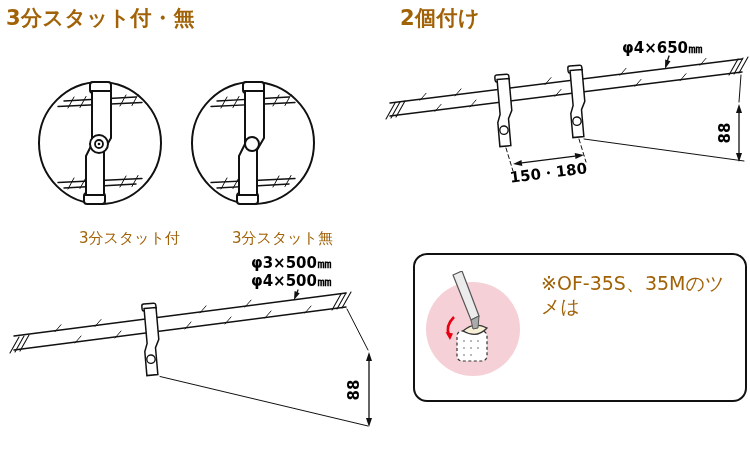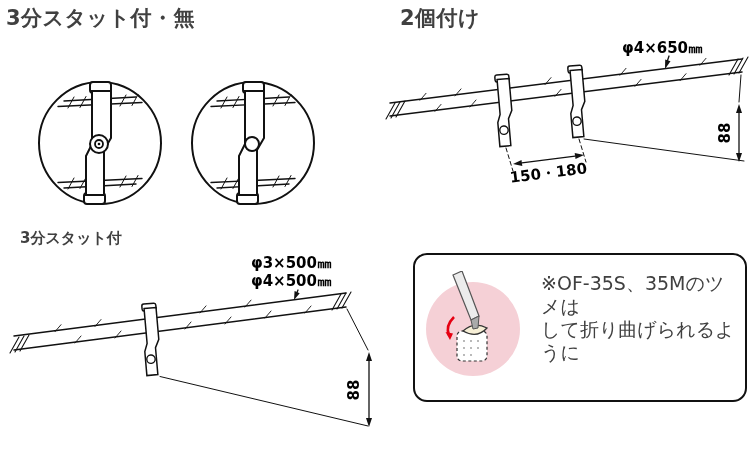--- a/index.html
+++ b/index.html
@@ -1,23 +1,23 @@
 <!DOCTYPE html>
 <html><head>
 <meta charset="utf-8">
 <style>
   html,body{margin:0;padding:0;background:#fff;}
   .stage{position:relative;width:750px;height:450px;background:#fff;overflow:hidden;
-         font-family:"DejaVu Sans","Liberation Sans",sans-serif;color:#404040;border-radius:7px;}
+         font-family:"DejaVu Sans","Liberation Sans",sans-serif;color:#a16207;border-radius:7px;}
   .layer{position:absolute;left:0;top:0;}
   .title{position:absolute;font-size:21px;font-weight:bold;letter-spacing:0.5px;}
   .t-left{left:6px;top:4px;}
   .t-right{left:400px;top:4px;}
-  .circle-label{position:absolute;top:229px;width:160px;text-align:left;
-                font-size:15px;font-weight:bold;}
+  .circle-label{position:absolute;top:229px;width:160px;text-align:right;
+                font-size:15px;font-weight:normal;}
   .cl-1{left:20px;} .cl-2{left:173px;}
   .note-box{position:absolute;left:413px;top:253px;width:334px;height:149px;
             border:2.5px solid #111;border-radius:14px;background:#fff;box-sizing:border-box;}
   .note-illu{position:absolute;left:6px;top:16px;}
   .note-text{position:absolute;left:126px;top:17px;width:200px;
              font-size:19px;line-height:23px;}
   .dim{font:bold 15px "DejaVu Sans","Liberation Sans",sans-serif;fill:#000;}
   svg line, svg path.stroke-only{stroke-linecap:round;}
 </style>
 </head>
@@ -180,20 +180,21 @@
         <line x1="584" y1="139" x2="744" y2="161" stroke="#111" stroke-width="1"></line>
         <line x1="739" y1="112" x2="739" y2="154" stroke="#111" stroke-width="1.3"></line>
         <polygon points="739,104 736,113 742,113" fill="#111"></polygon>
         <polygon points="739,162 736,153 742,153" fill="#111"></polygon>
         <text class="dim" x="730" y="133" text-anchor="middle" transform="rotate(-90 730 133)">88</text>
       </g>
     </g>
   </svg>
 
   <div class="circle-label cl-1">3分スタット付</div>
+  <div class="circle-label cl-2">3分スタット無</div>
 
   <div class="note-box">
     <svg class="note-illu" width="110" height="116" viewBox="0 0 110 116">
       <circle cx="52" cy="58" r="47" fill="#f5d0d6"></circle>
       <rect x="36" y="60" width="30" height="30" rx="5" fill="#fff" stroke="#333" stroke-width="1.2" stroke-dasharray="3 2.5"></rect>
       <g fill="#999">
         <circle cx="43" cy="70" r="0.9"></circle>
           <circle cx="50" cy="70" r="0.9"></circle>
           <circle cx="57" cy="70" r="0.9"></circle>
         <circle cx="43" cy="77" r="0.9"></circle>
@@ -203,17 +204,16 @@
           <circle cx="50" cy="84" r="0.9"></circle>
       </g>
       <path d="M 42,60 Q 53,50 66,57 Q 56,68 42,60 Z" fill="#f7efd6" stroke="#333" stroke-width="1.3"></path>
       <polygon points="32,4 41,0 58,45 50,49" fill="#ececec" stroke="#555" stroke-width="1.2"></polygon>
       <polygon points="50,49 58,45 57,57 52,58" fill="#aaa" stroke="#555" stroke-width="1"></polygon>
       <path d="M 33,46 Q 24,55 28,64" fill="none" stroke="#e60012" stroke-width="2.5"></path>
       <polygon points="29,69 24.5,61 32,62.5" fill="#e60012"></polygon>
     </svg>
     <div class="note-text">
       <div>※OF-35S、35Mのツメは</div>
-      <div>して折り曲げられるように</div>
     </div>
   </div>
 
 </div>
 
 </body></html>

